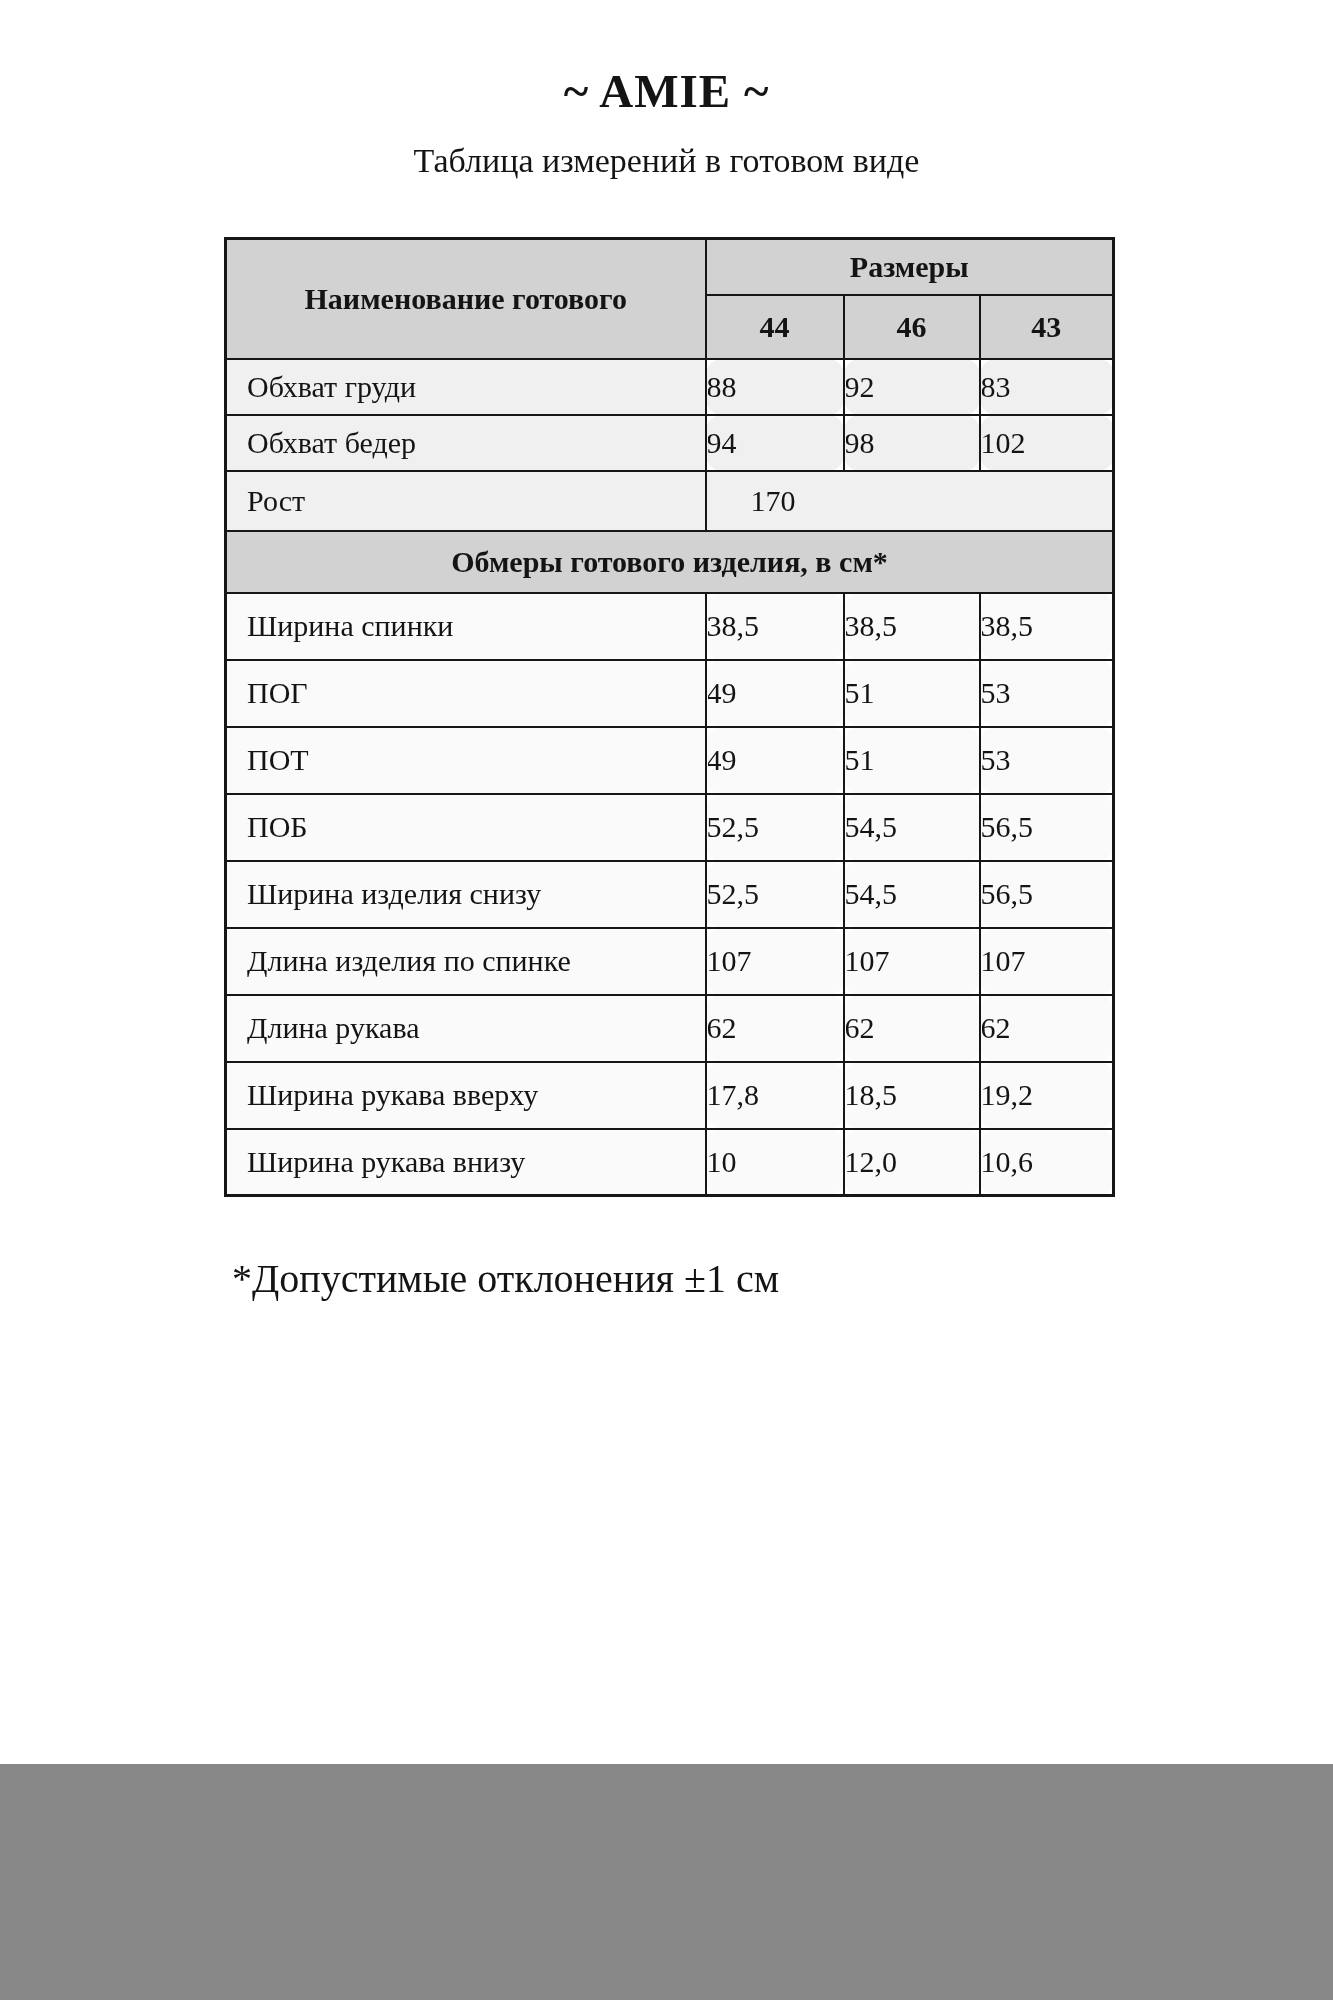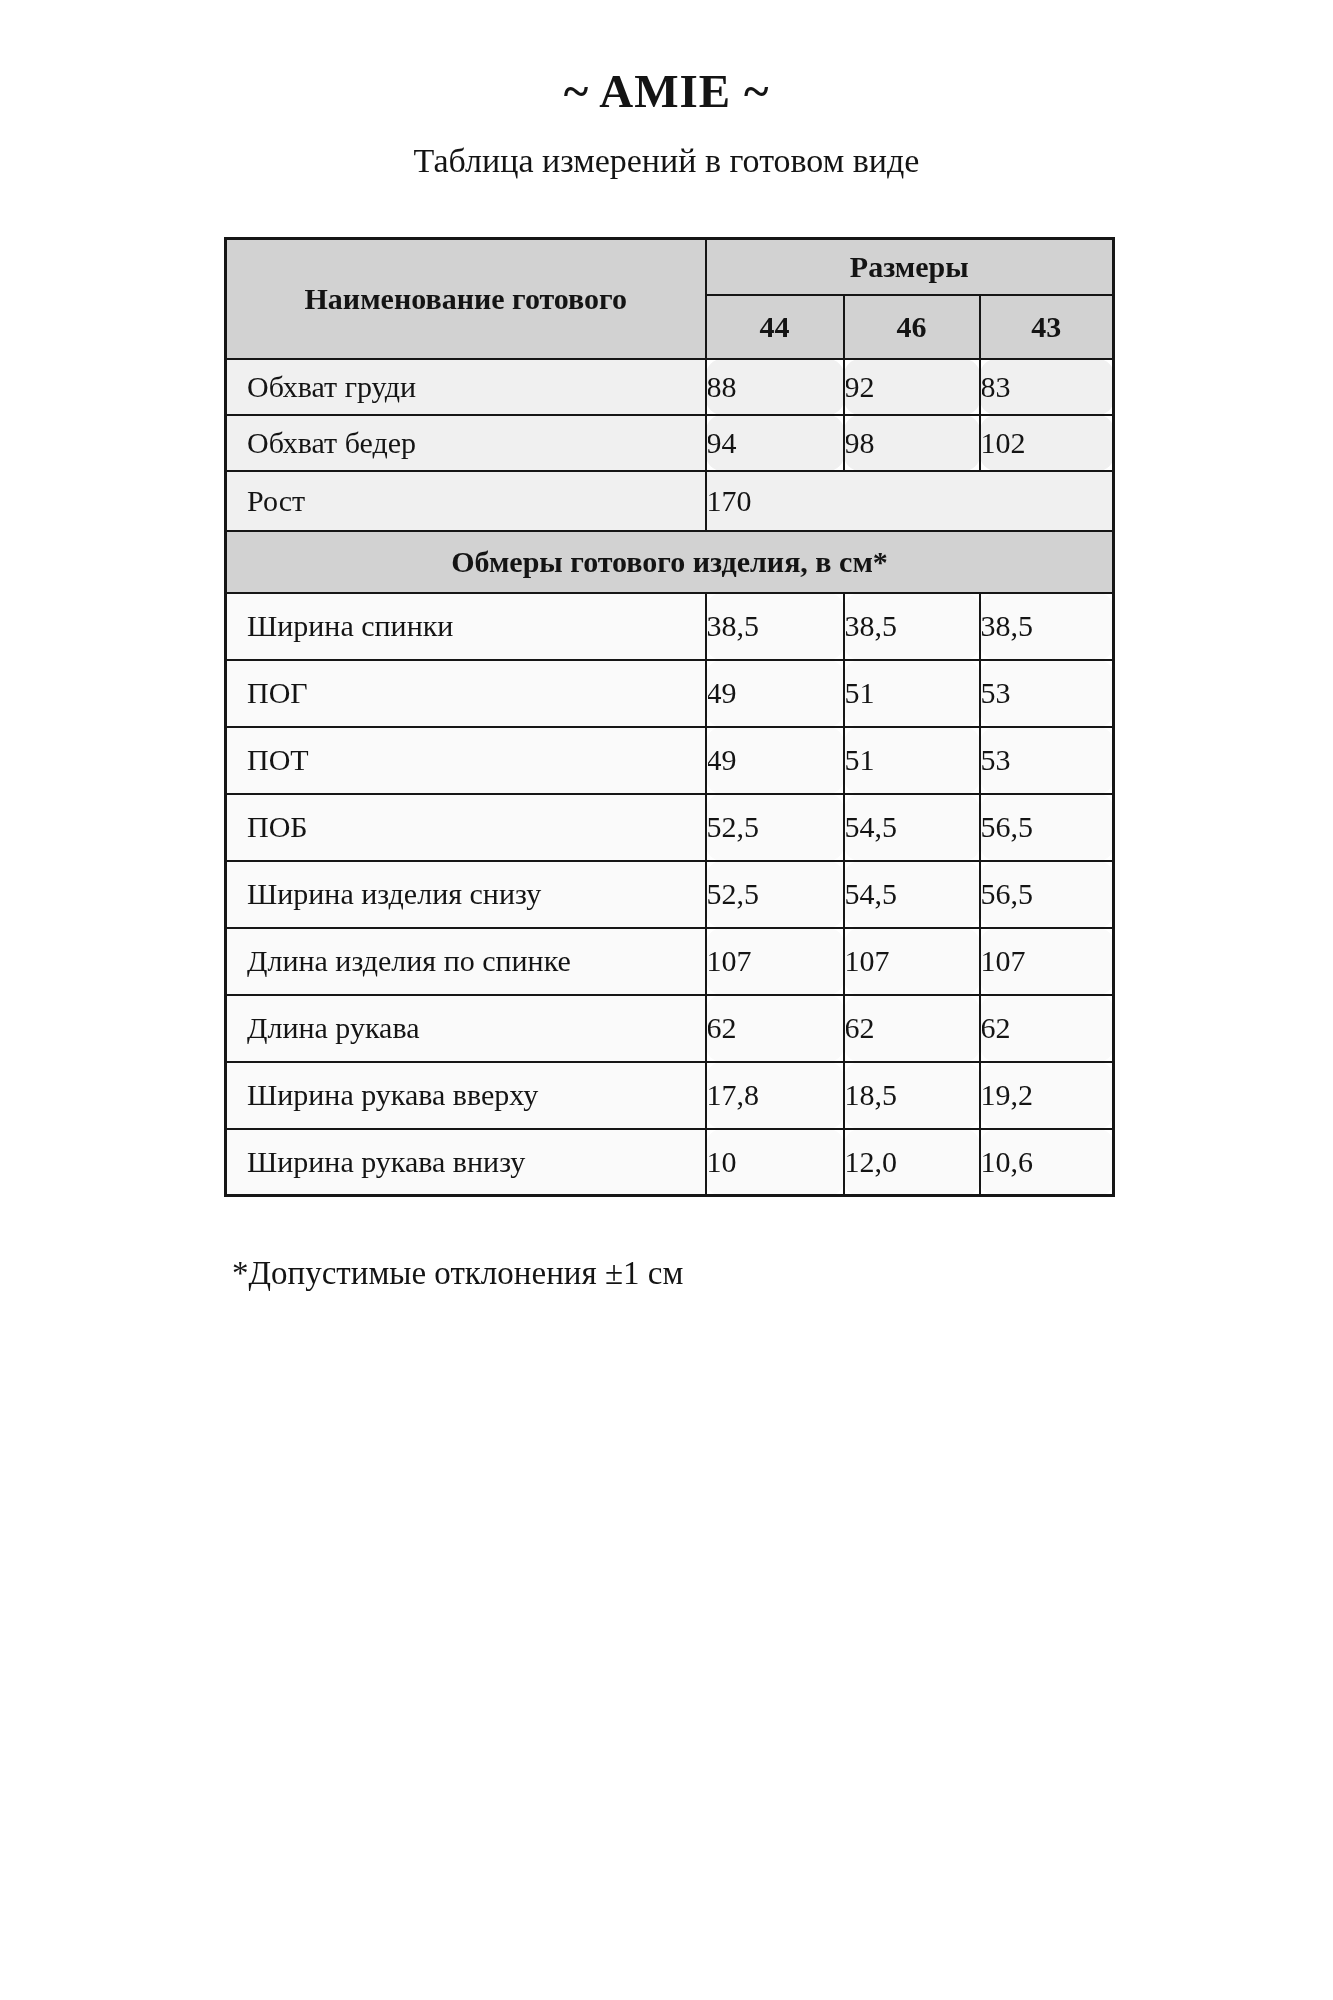--- a/index.html
+++ b/index.html
@@ -8,21 +8,21 @@
     --border:#161616;
     --header-bg:#d2d2d2;
     --row-bg-primary:#f0f0f0;
     --row-bg-secondary:#fafafa;
   }
   *{margin:0;padding:0;box-sizing:border-box;}
   html,body{background:#888;}
   body{display:flex;justify-content:center;}
   .page{
     position:relative;
-    width:1333px;height:2000px;
+    width:1333px;height:1764px;
     background:var(--page-bg);
     color:var(--text);
     font-family:"Liberation Serif","DejaVu Serif",serif;
     overflow:hidden;
   }
   .brand{
     padding-top:64px;
     text-align:center;
     font-size:47px;
     font-weight:bold;
@@ -84,24 +84,25 @@
   }
   tr.s1 td{background:var(--row-bg-primary);}
   tr.s2 td{background:var(--row-bg-secondary);}
   td.label{
     text-align:left;
     padding-left:20px;
   }
   td.val{text-align:left;border-radius:16px;}
   td.val-merged{
     text-align:left;
+    padding-left:44px;
   }
   .footnote{
     margin:58px 12px 0 232px;
-    font-size:33px;
+    font-size:40px;
   }
 </style>
 </head>
 <body>
 
 <div class="page">
 
   <div class="brand">~ AMIE ~</div>
   <div class="subtitle">Таблица измерений в готовом виде</div>
 

